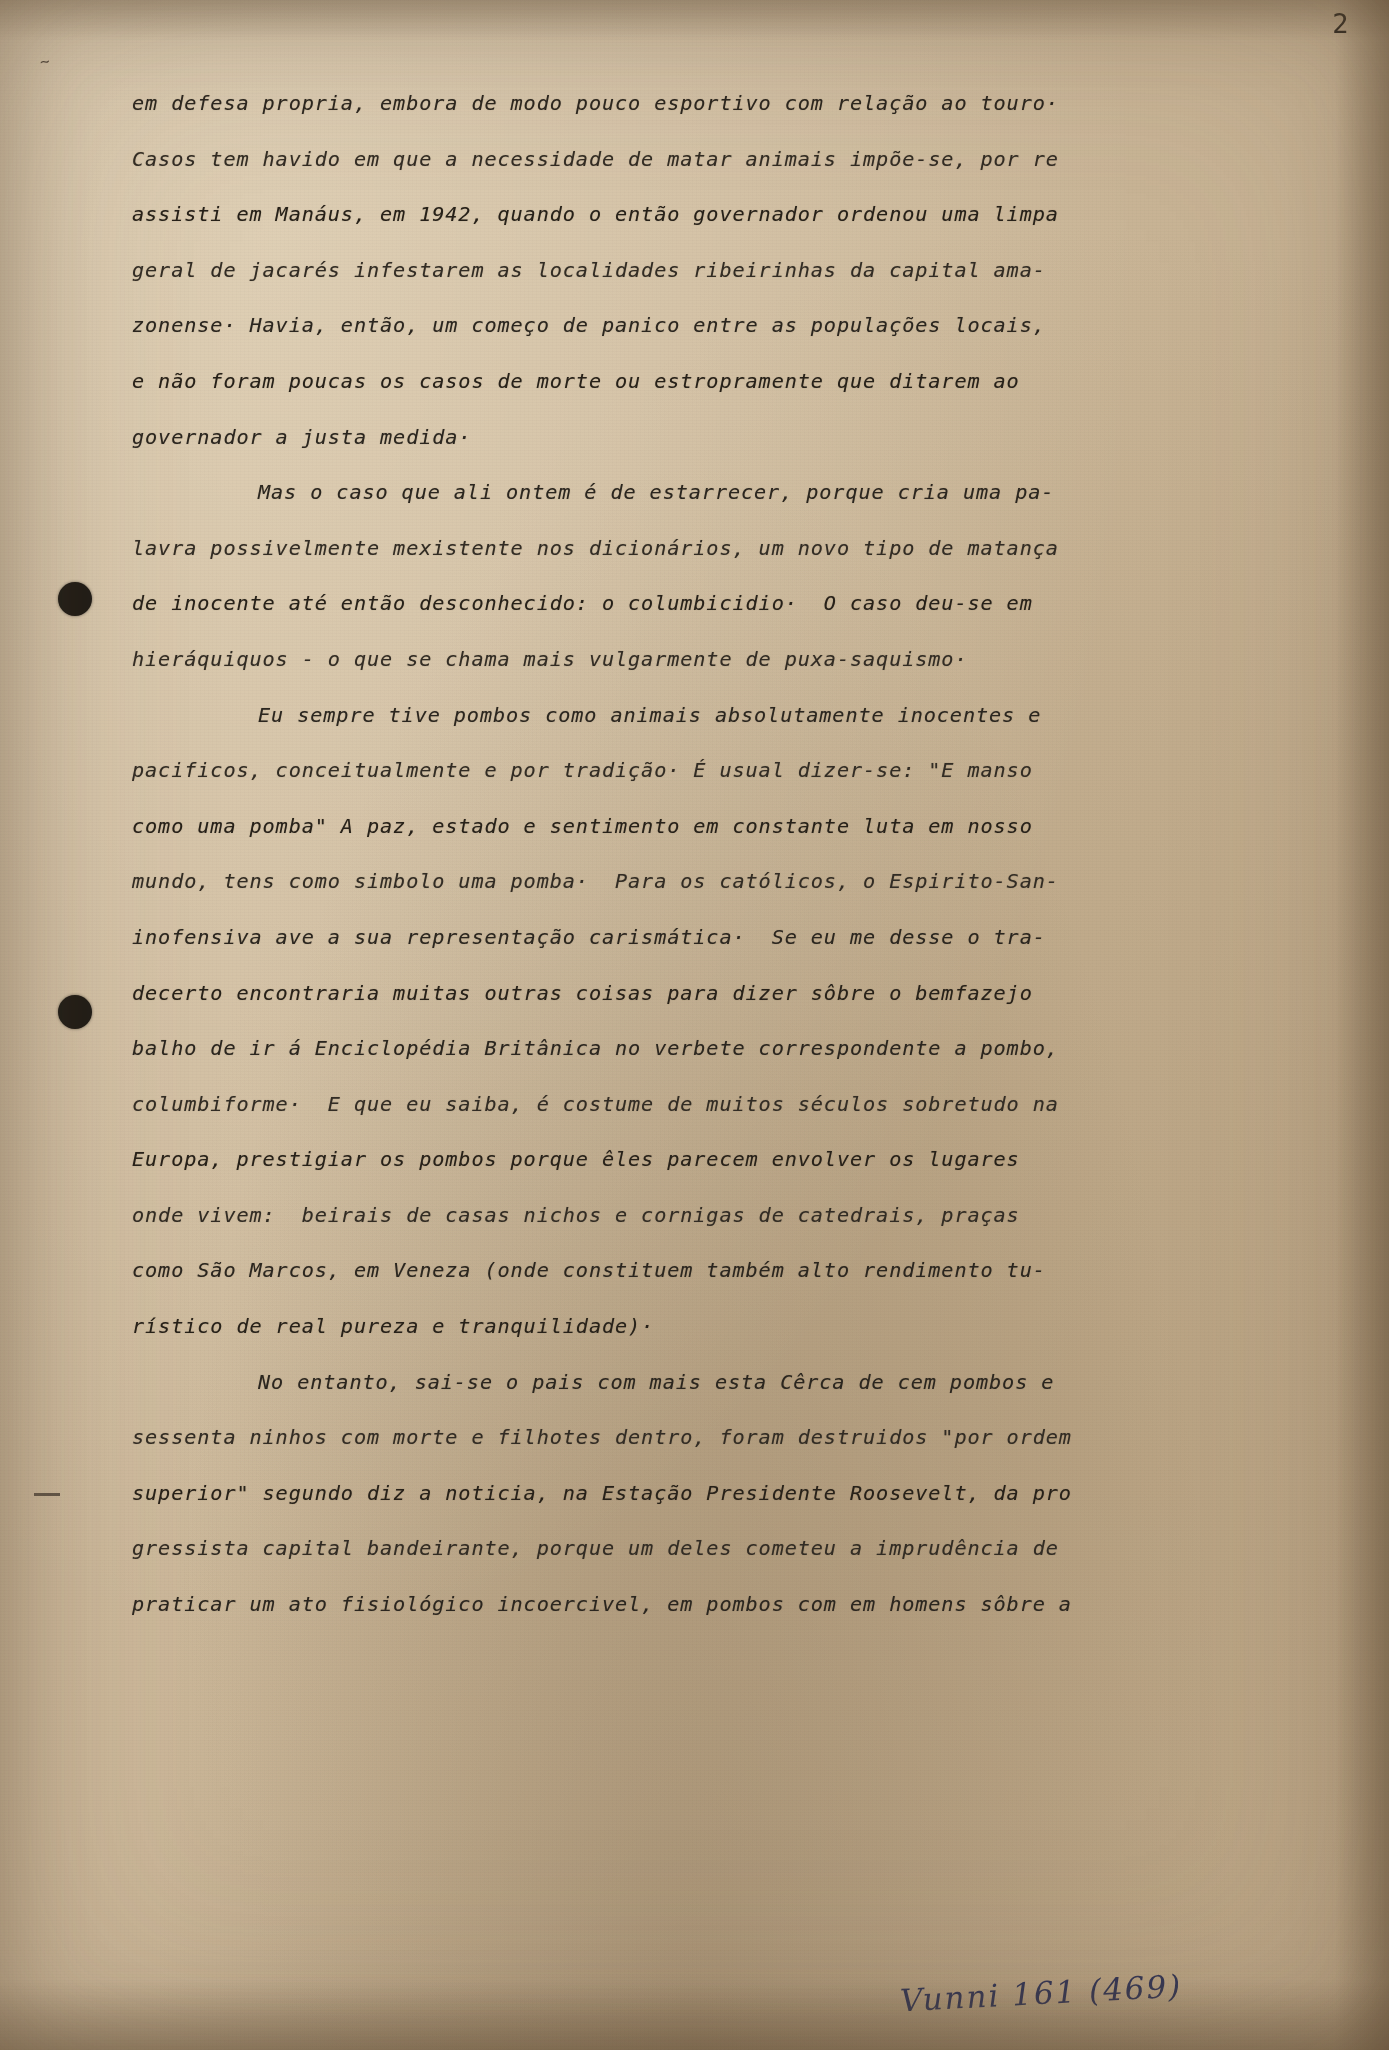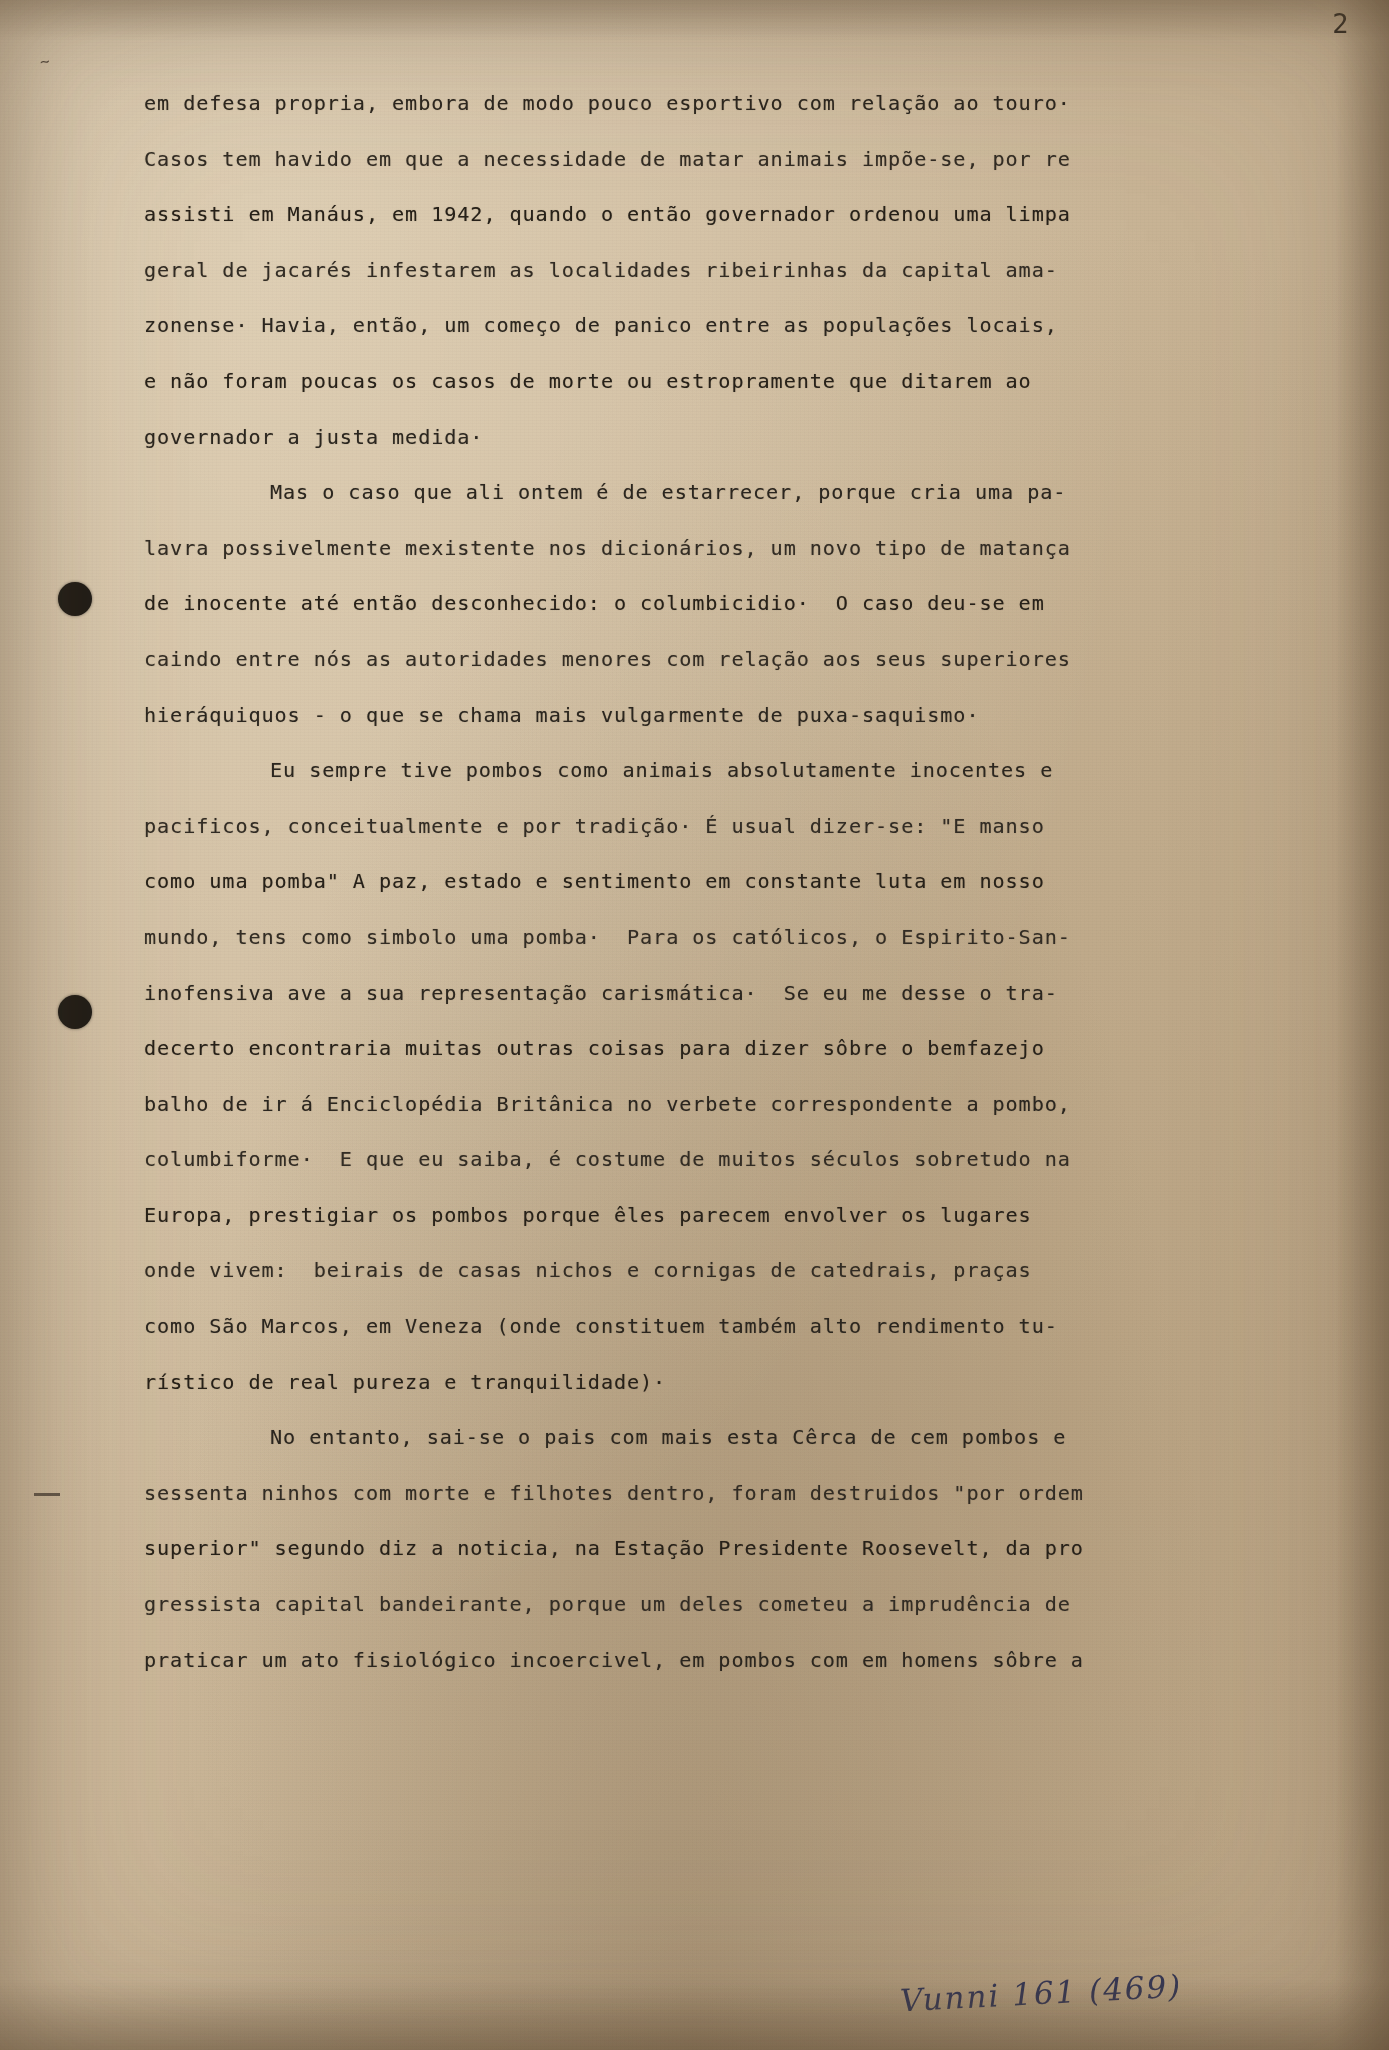--- a/index.html
+++ b/index.html
@@ -73,21 +73,22 @@
   }
 
   #body-text {
     position: absolute;
     left: 128px;
     top: 76px;
     width: 1110px;
   }
 
   .para {
-    margin: 0 0 0 16px;
+    margin: 0 0 0 4px;
+    font-style: italic;
   }
   .para + .para {
     margin-top: 0;
   }
   .line {
     font-size: 20.2px;
     line-height: 55.6px;
     height: 55.6px;
     color: #2b261f;
     white-space: pre;
@@ -164,21 +165,20 @@
       <div class="line">geral de jacarés infestarem as localidades ribeirinhas da capital ama-</div>
       <div class="line">zonense· Havia, então, um começo de panico entre as populações locais,</div>
       <div class="line">e não foram poucas os casos de morte ou estropramente que ditarem ao</div>
       <div class="line">governador a justa medida·</div>
     </div>
 
     <div class="para">
       <div class="line indent">Mas o caso que ali ontem é de estarrecer, porque cria uma pa-</div>
       <div class="line">lavra possivelmente mexistente nos dicionários, um novo tipo de matança</div>
       <div class="line">de inocente até então desconhecido: o columbicidio·  O caso deu-se em</div>
-      <div class="line">caindo entre nós as autoridades menores com relação aos seus superiores</div>
       <div class="line">hieráquiquos - o que se chama mais vulgarmente de puxa-saquismo·</div>
     </div>
 
     <div class="para">
       <div class="line indent">Eu sempre tive pombos como animais absolutamente inocentes e</div>
       <div class="line">pacificos, conceitualmente e por tradição· É usual dizer-se: "E manso</div>
       <div class="line">como uma pomba" A paz, estado e sentimento em constante luta em nosso</div>
       <div class="line">mundo, tens como simbolo uma pomba·  Para os católicos, o Espirito-San-</div>
       <div class="line">inofensiva ave a sua representação carismática·  Se eu me desse o tra-</div>
       <div class="line">decerto encontraria muitas outras coisas para dizer sôbre o bemfazejo</div>

